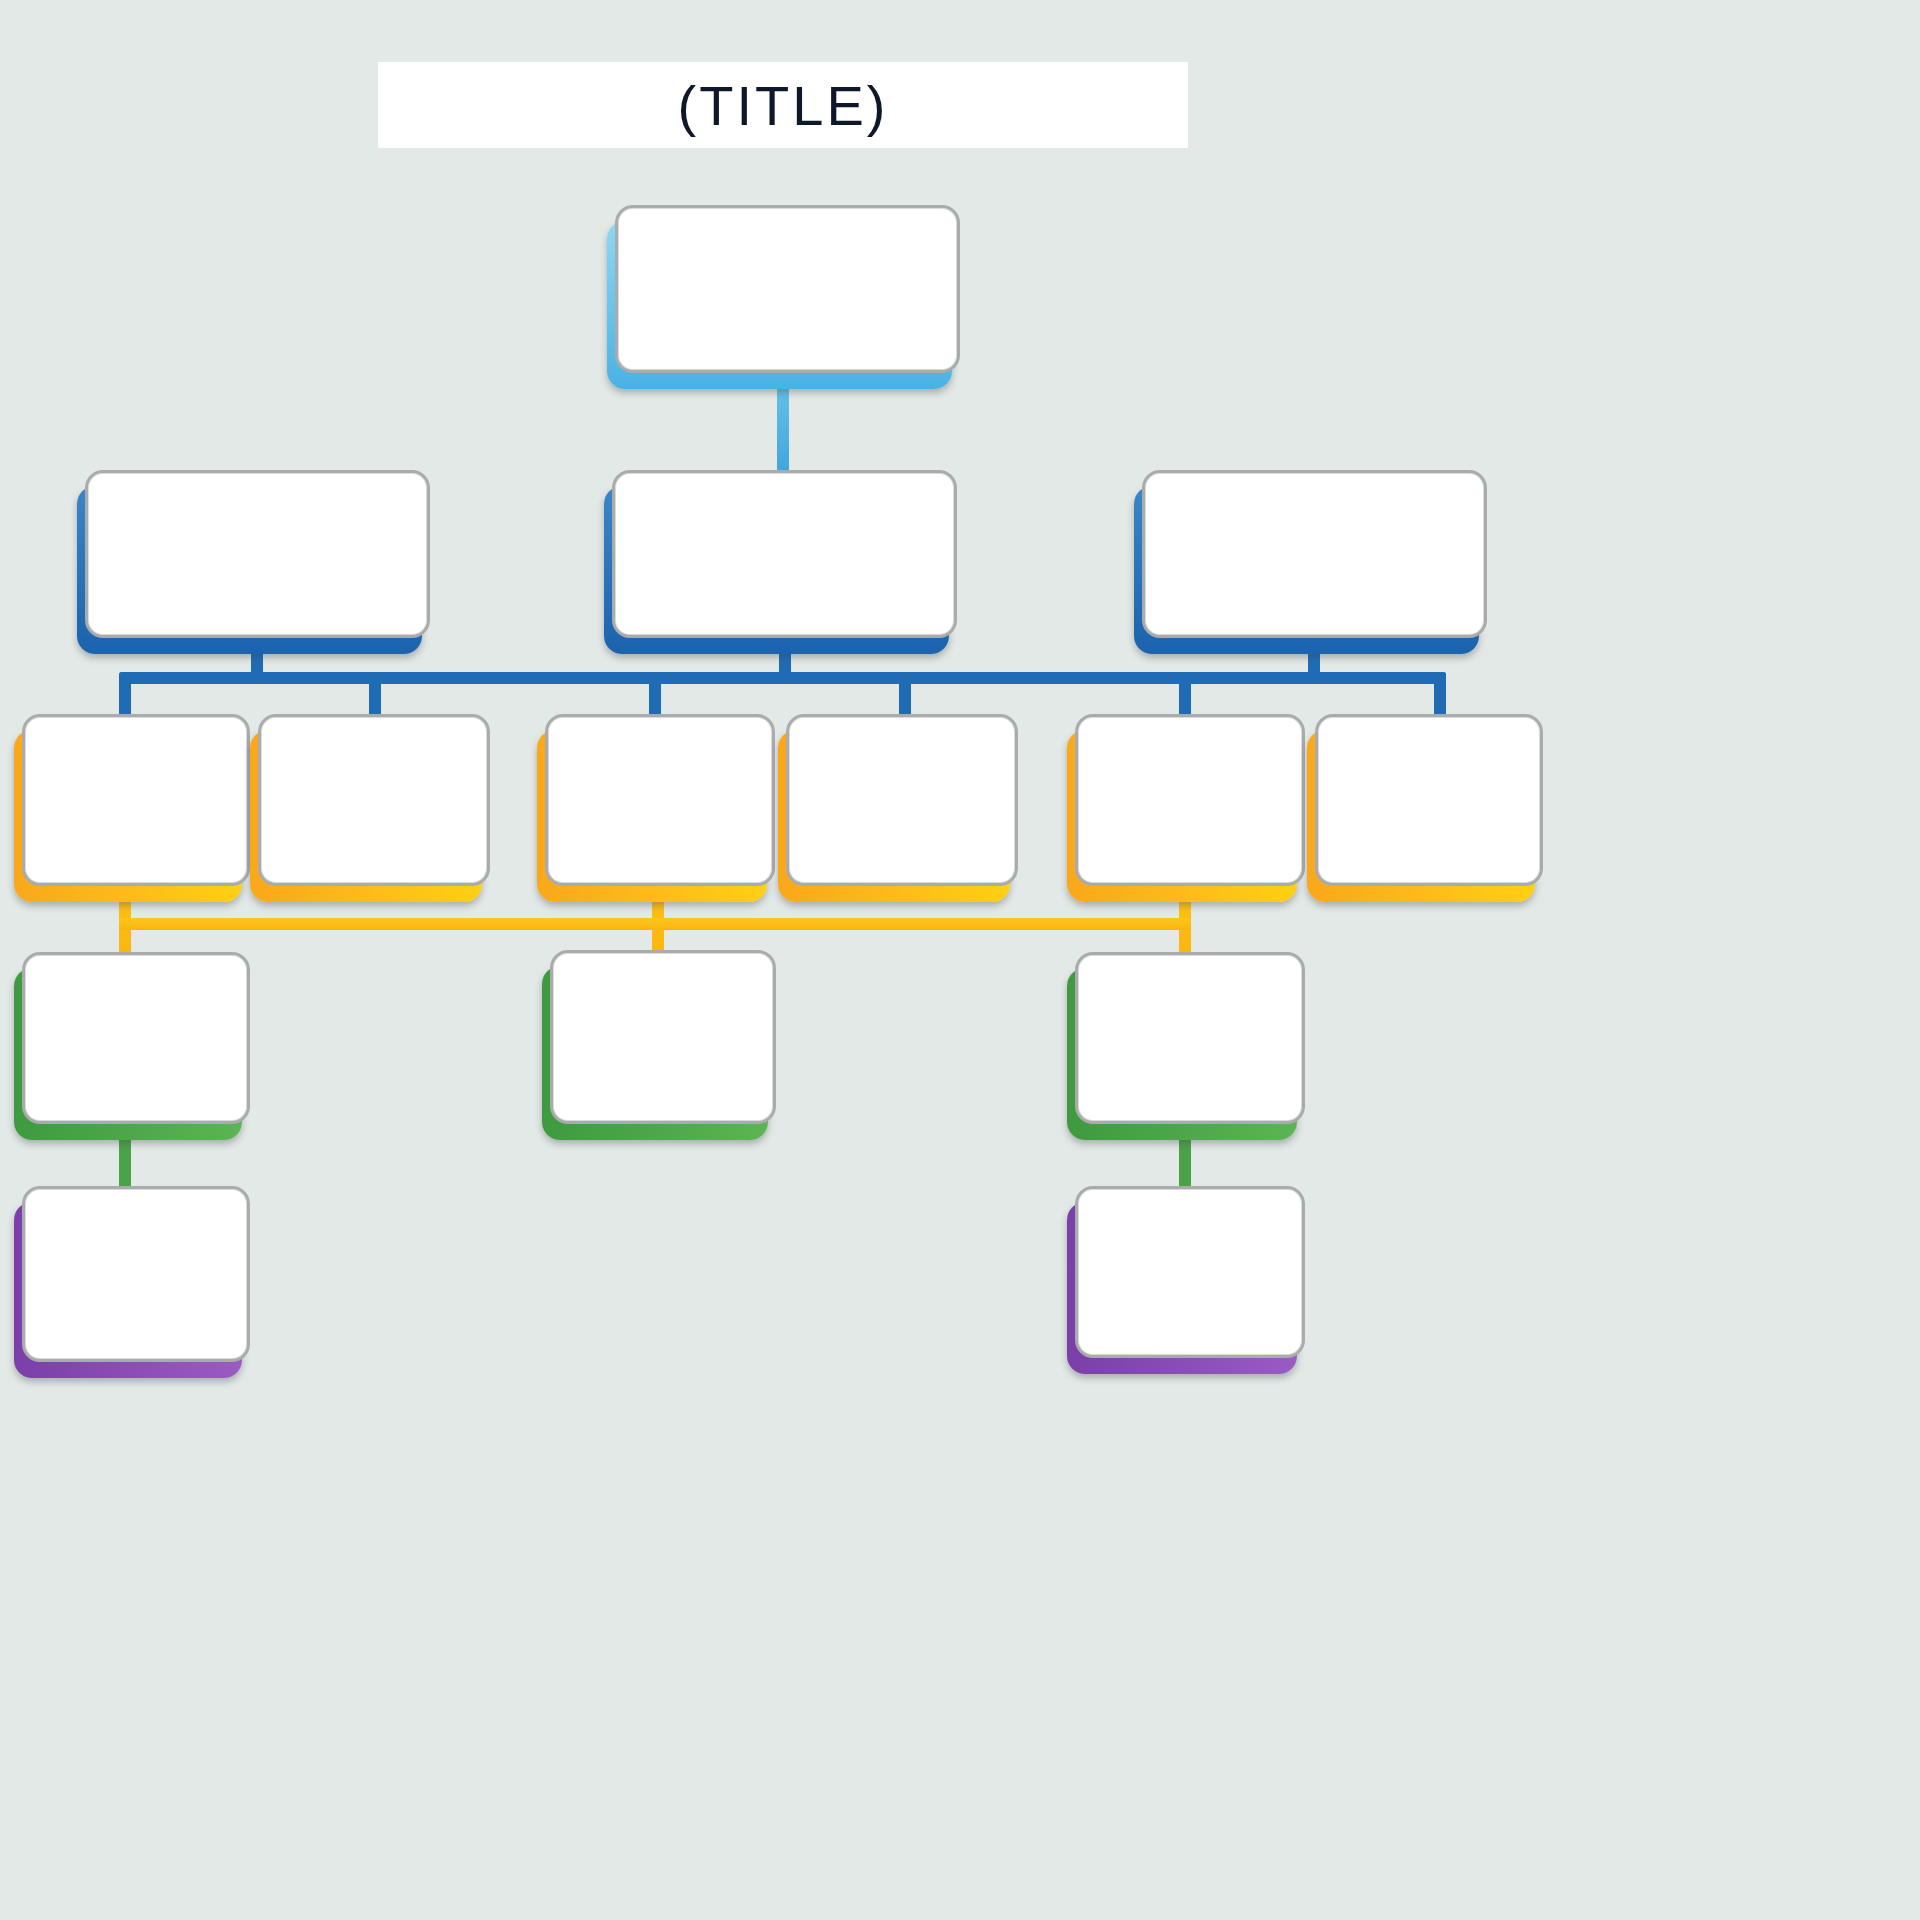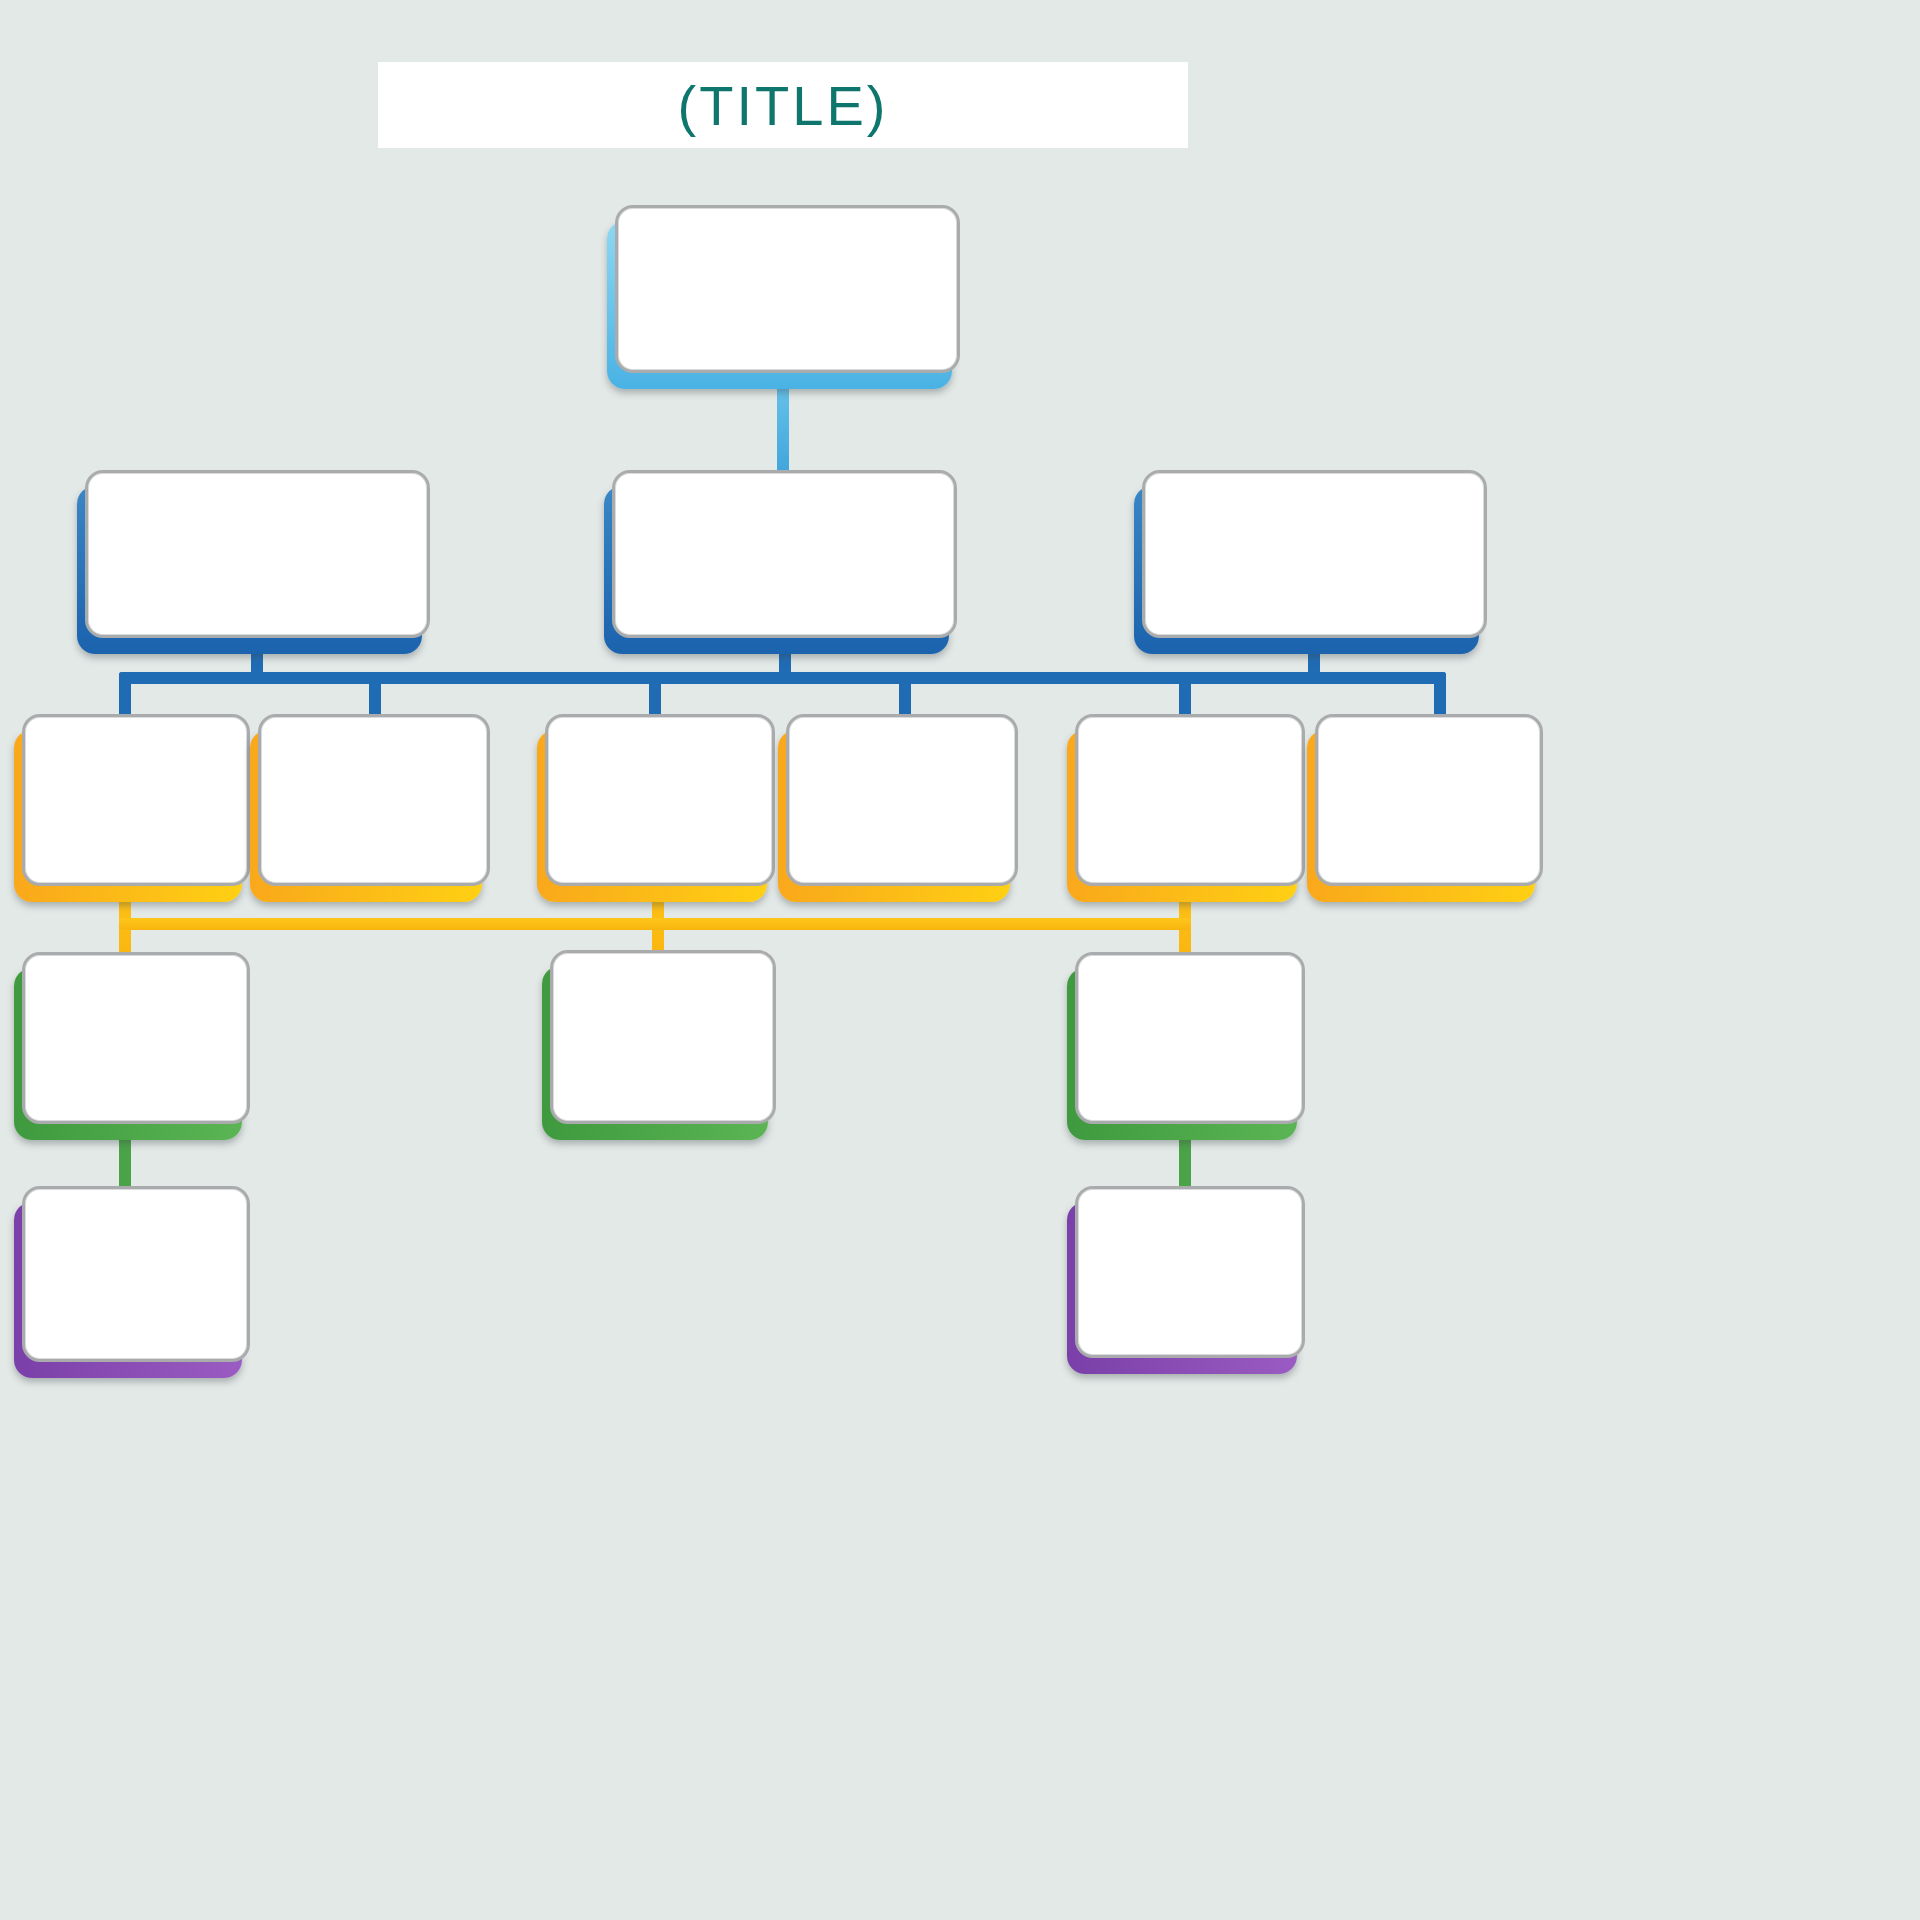--- a/index.html
+++ b/index.html
@@ -21,21 +21,21 @@
     position: absolute;
     left: 378px; top: 62px;
     width: 810px; height: 86px;
     background: #ffffff;
     display: flex;
     align-items: center;
     justify-content: center;
   }
   .title-text {
     font-size: 56px;
-    color: #0f766e;
+    color: #0f172a;
     letter-spacing: 3px;
     font-weight: 400;
   }
 
   
   .conn {
     position: absolute;
     z-index: 1;
     border-radius: 3px;
   }

